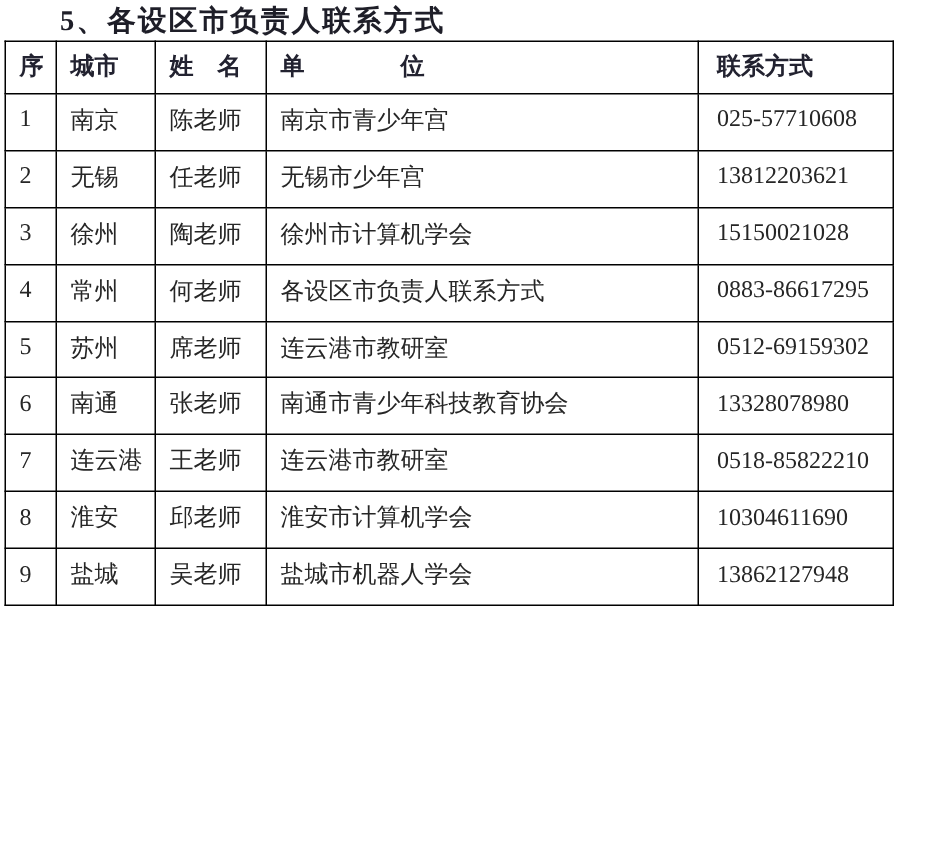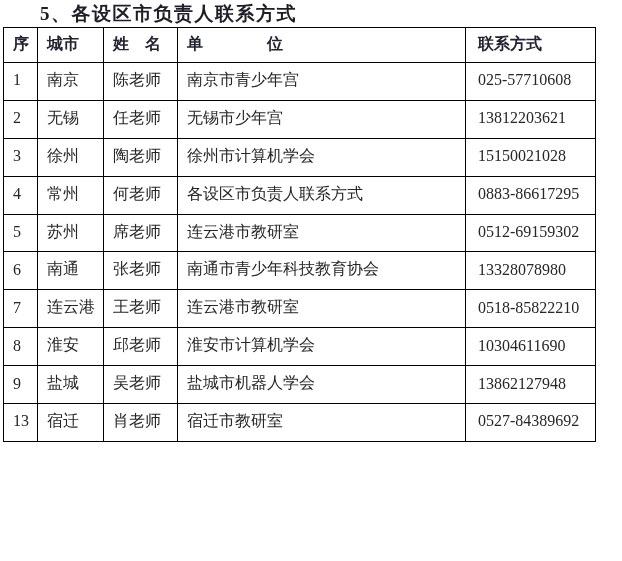--- a/index.html
+++ b/index.html
@@ -155,23 +155,16 @@
     <td class="cell-no">9</td>
     <td class="cell-city">盐城</td>
     <td class="cell-name">吴老师</td>
     <td class="cell-org">盐城市机器人学会</td>
     <td class="cell-contact">13862127948</td>
   </tr>
 
 
 
 
-  <tr>
-    <td class="cell-no">13</td>
-    <td class="cell-city">宿迁</td>
-    <td class="cell-name">肖老师</td>
-    <td class="cell-org">宿迁市教研室</td>
-    <td class="cell-contact">0527-84389692</td>
-  </tr>
 </tbody>
   </table>
 
 </div>
 
 </body></html>

